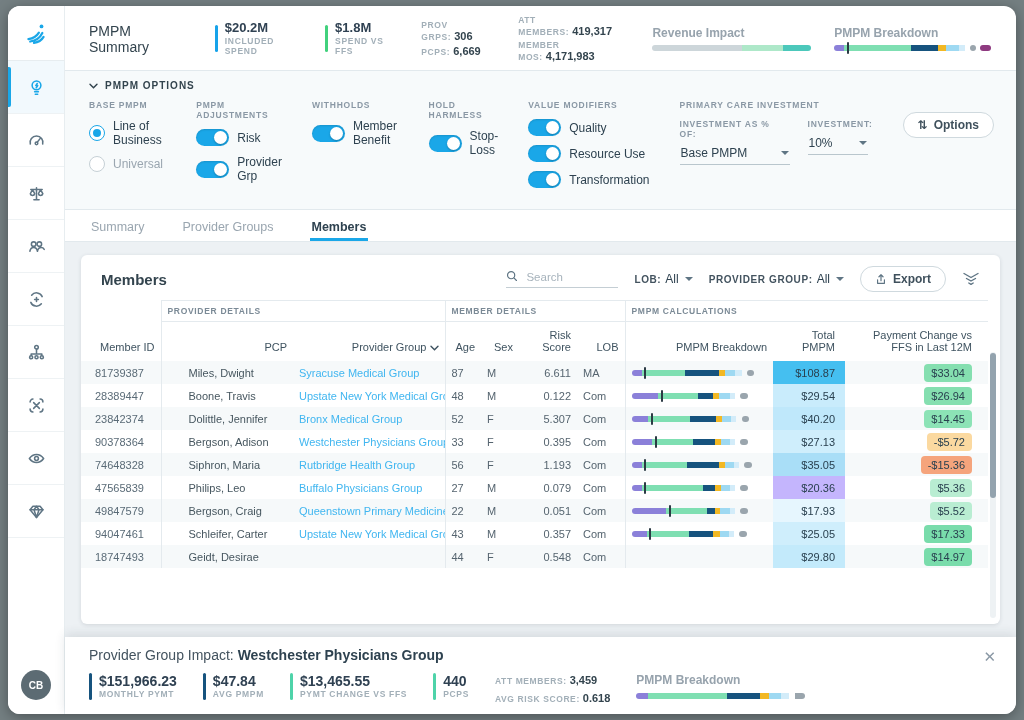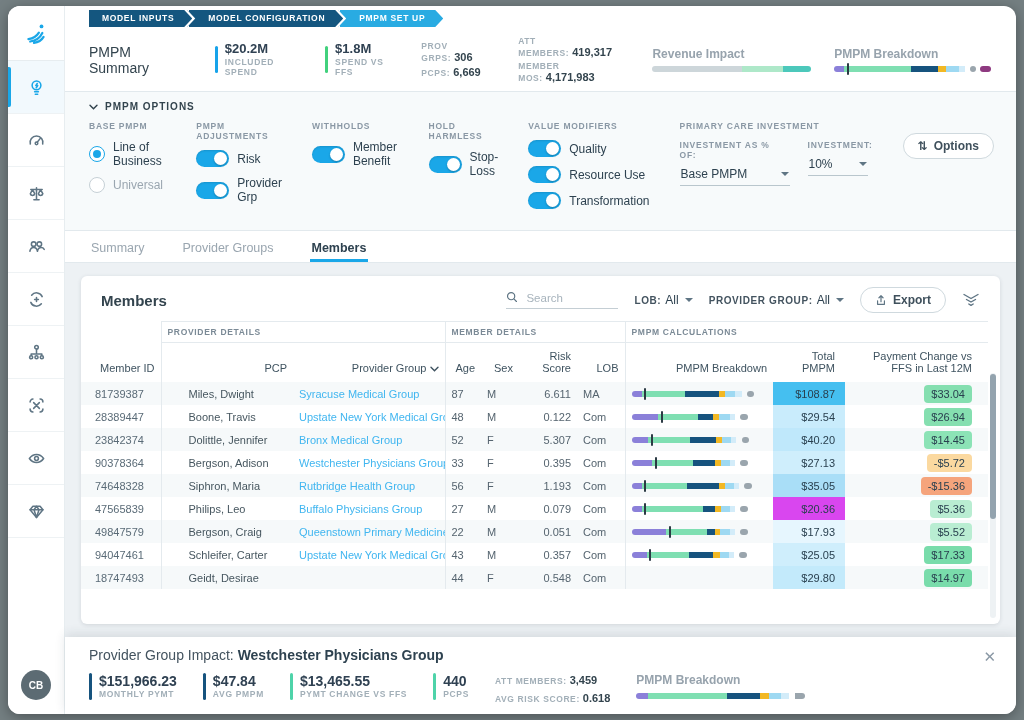--- a/index.html
+++ b/index.html
@@ -187,25 +187,20 @@
           <path d="M2.6 6.5h10.8M8 13 5.9 6.5 8 3.6l2.1 2.9L8 13"></path>
         </svg>
     </div>
     <div class="spacer"></div>
     <div class="avatar">CB</div>
   </aside>
 
   <main class="main">
 
 
-    <div class="crumbs" id="crumbs">
-        <div class="crumb">MODEL INPUTS</div>
-        <div class="crumb notched">MODEL CONFIGURATION</div>
-        <div class="crumb active notched">PMPM SET UP</div>
-      </div>
 
     <div class="summary">
       <div class="summary-label">PMPM Summary</div>
       <div class="bigstat">
         <div class="bar" style="background:#17a3ea"></div>
         <div>
             <div class="v">$20.2M</div>
              <div class="l">INCLUDED SPEND</div>
           </div>
       </div>
@@ -562,21 +557,21 @@
                       <div class="seg seg-blue" style="flex: 0 0 9%; background: rgb(22, 83, 126);"></div>
                       <div class="seg seg-yellow" style="flex: 0 0 5%; background: rgb(242, 184, 36);"></div>
                       <div class="seg seg-lightblue" style="flex: 0 0 7%; background: rgb(158, 217, 242);"></div>
                       <div class="seg seg-pale" style="flex: 0 0 4%; background: rgb(211, 236, 249);"></div>
                       <div class="seg seg-gap" style="flex: 0 0 4%;"></div>
                       <div class="seg seg-gray" style="flex: 0 0 6%; background: rgb(154, 165, 173);"></div>
                       <div class="tick" style="left: 10%;"></div>
                     </div>
                   </div>
                 </td>
-                <td class="c-total" style="background: #d946ef;">$20.36</td>
+                <td class="c-total" style="background: #c4b5fd;">$20.36</td>
                 <td class="c-change"><span class="badge" style="background: rgb(185, 237, 210);">$5.36</span></td>
               </tr>
               <tr>
                 <td class="c-id">49847579</td>
                 <td class="c-pcp b-l">Bergson, Craig</td>
                 <td class="c-group"><a href="#">Queenstown Primary Medicine</a></td>
                 <td class="c-age b-l">22</td>
                 <td class="c-sex">M</td>
                 <td class="c-risk">0.051</td>
                 <td class="c-lob">Com</td>

